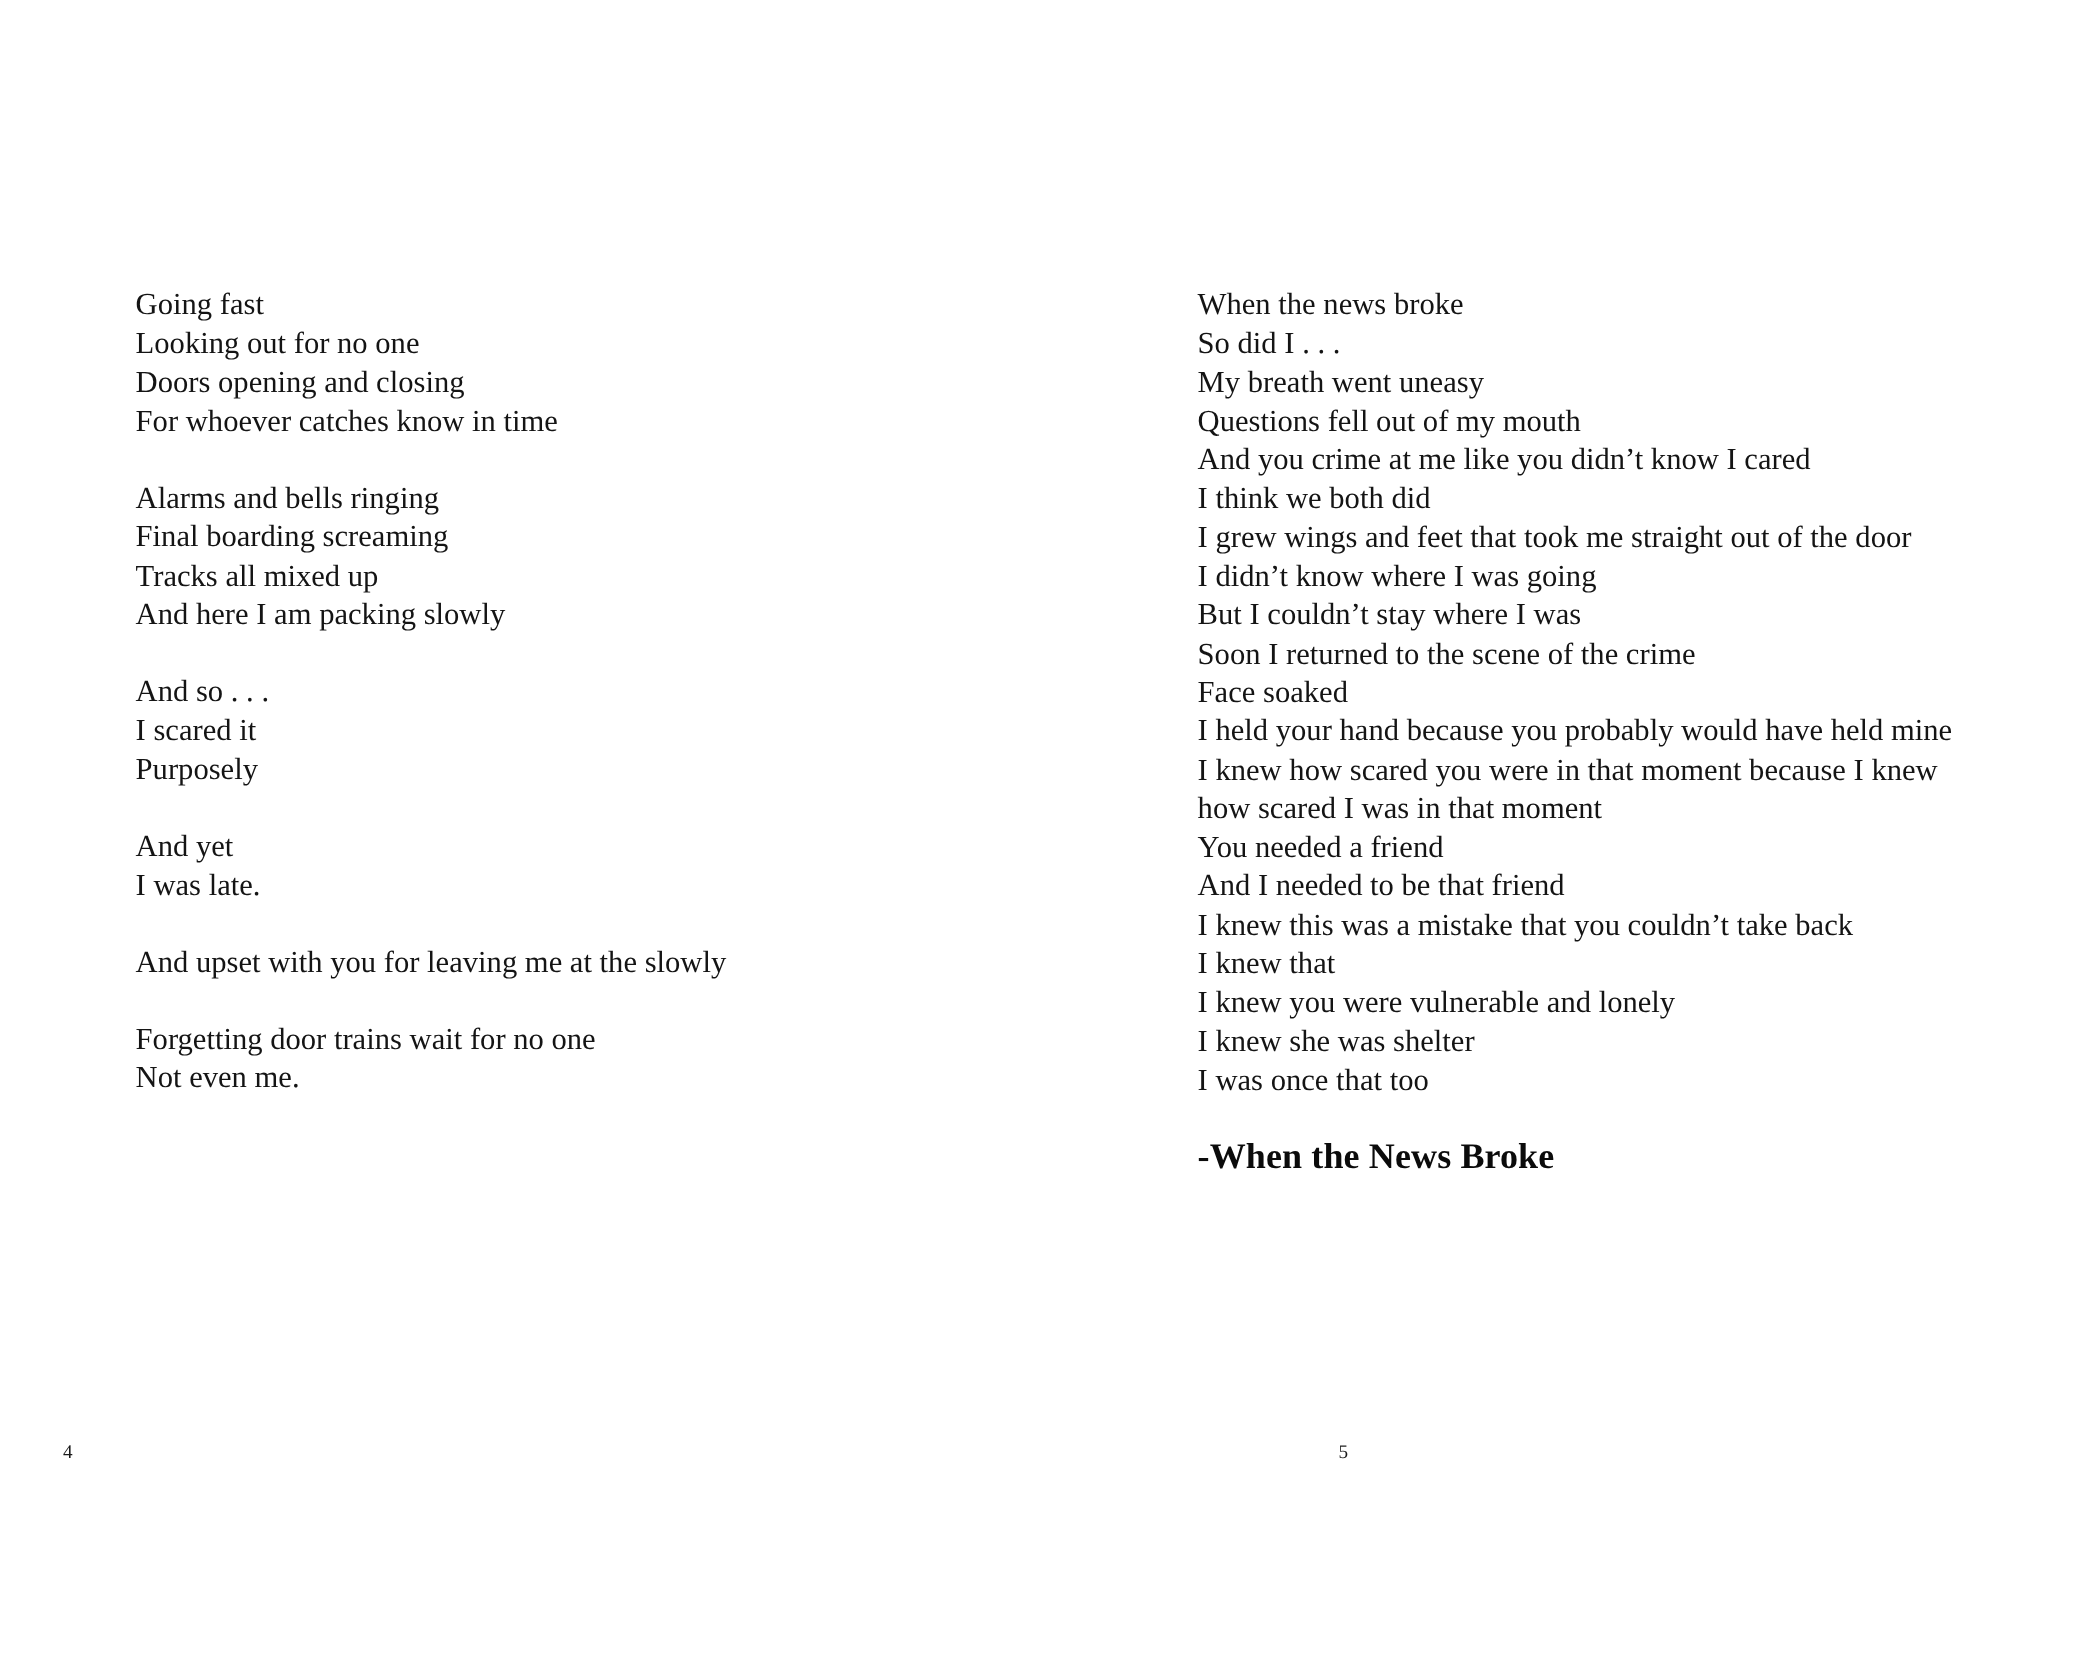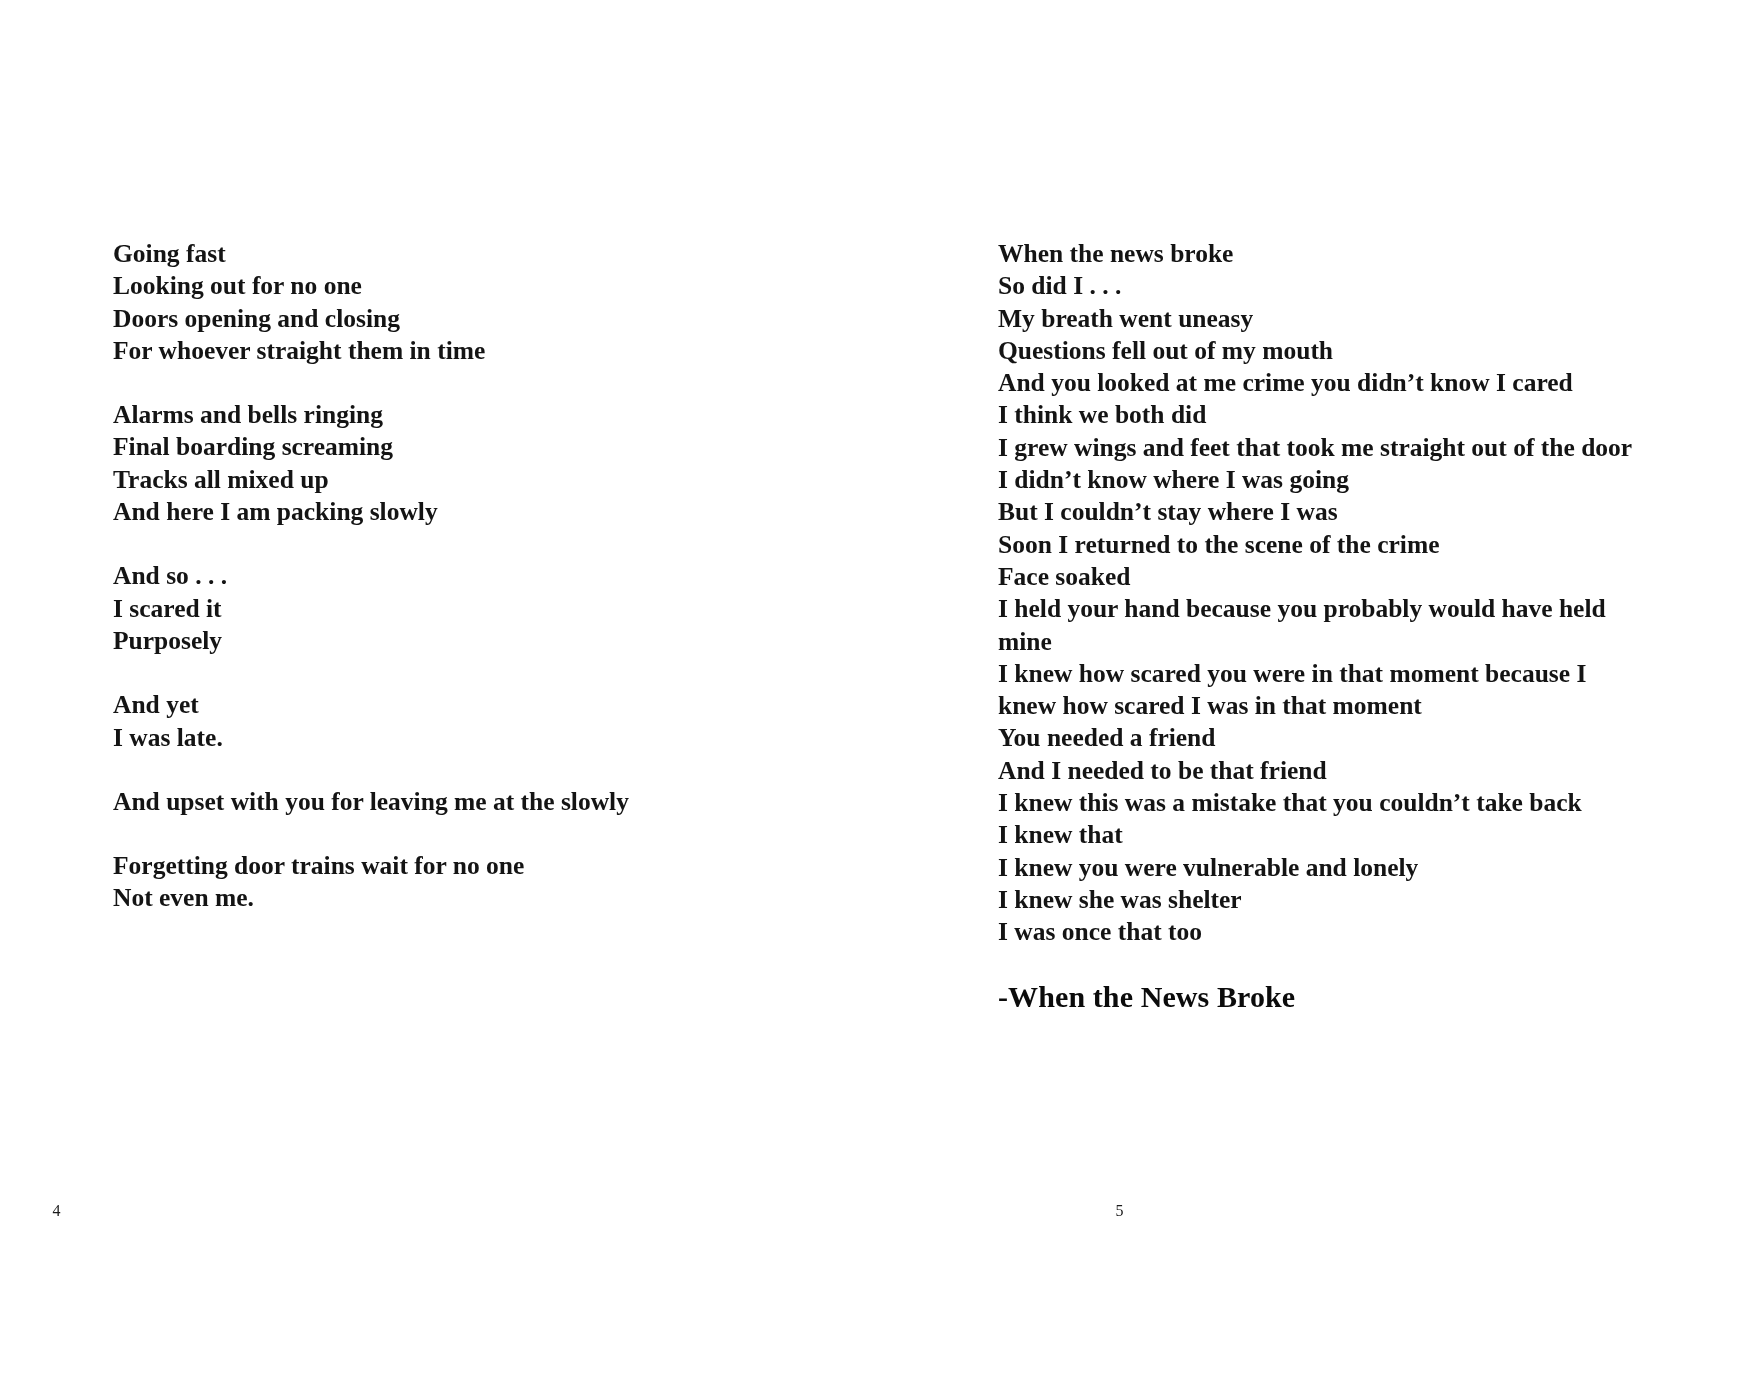--- a/index.html
+++ b/index.html
@@ -36,21 +36,20 @@
   .poem-body {
     font-size: 25.5px;
     line-height: 32.3px;
     color: #141414;
   }
   .stanza {
     margin: 0 0 32px 0;
   }
   .line {
     white-space: pre-wrap;
-    font-weight: bold;
   }
   .poem-title {
     margin-top: 28px;
     font-size: 30px;
     font-weight: bold;
     letter-spacing: 0.1px;
     color: #0b0b0b;
   }
   .folio {
     position: absolute;
@@ -76,21 +75,21 @@
 
 <div class="spread">
 
   <div class="page page-left">
     <div class="poem-body">
 
       <div class="stanza">
         <div class="line">Going fast</div>
         <div class="line">Looking out for no one</div>
         <div class="line">Doors opening and closing</div>
-        <div class="line">For whoever straight them in time</div>
+        <div class="line">For whoever catches know in time</div>
       </div>
 
       <div class="stanza">
         <div class="line">Alarms and bells ringing</div>
         <div class="line">Final boarding screaming</div>
         <div class="line">Tracks all mixed up</div>
         <div class="line">And here I am packing slowly</div>
       </div>
 
       <div class="stanza">
@@ -118,21 +117,21 @@
   </div>
 
   <div class="page page-right">
     <div class="poem-body">
 
       <div class="stanza">
         <div class="line">When the news broke</div>
         <div class="line">So did I . . .</div>
         <div class="line">My breath went uneasy</div>
         <div class="line">Questions fell out of my mouth</div>
-        <div class="line">And you looked at me crime you didn’t know I cared</div>
+        <div class="line">And you crime at me like you didn’t know I cared</div>
         <div class="line">I think we both did</div>
         <div class="line">I grew wings and feet that took me straight out of the door</div>
         <div class="line">I didn’t know where I was going</div>
         <div class="line">But I couldn’t stay where I was</div>
         <div class="line">Soon I returned to the scene of the crime</div>
         <div class="line">Face soaked</div>
         <div class="line">I held your hand because you probably would have held mine</div>
         <div class="line">I knew how scared you were in that moment because I knew how scared I was in that moment</div>
         <div class="line">You needed a friend</div>
         <div class="line">And I needed to be that friend</div>

